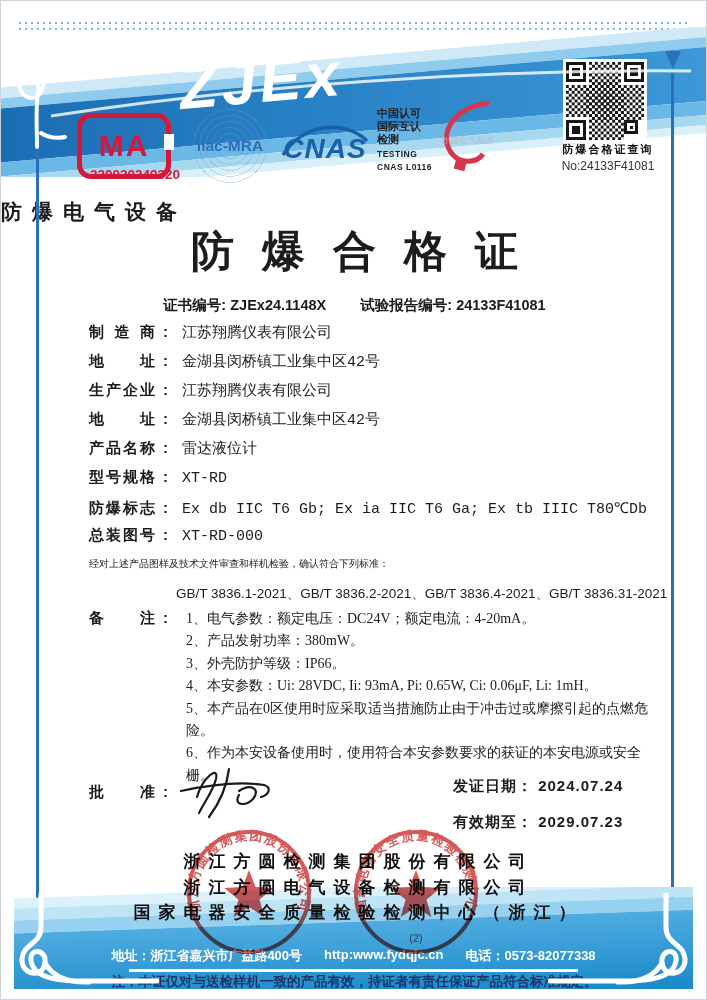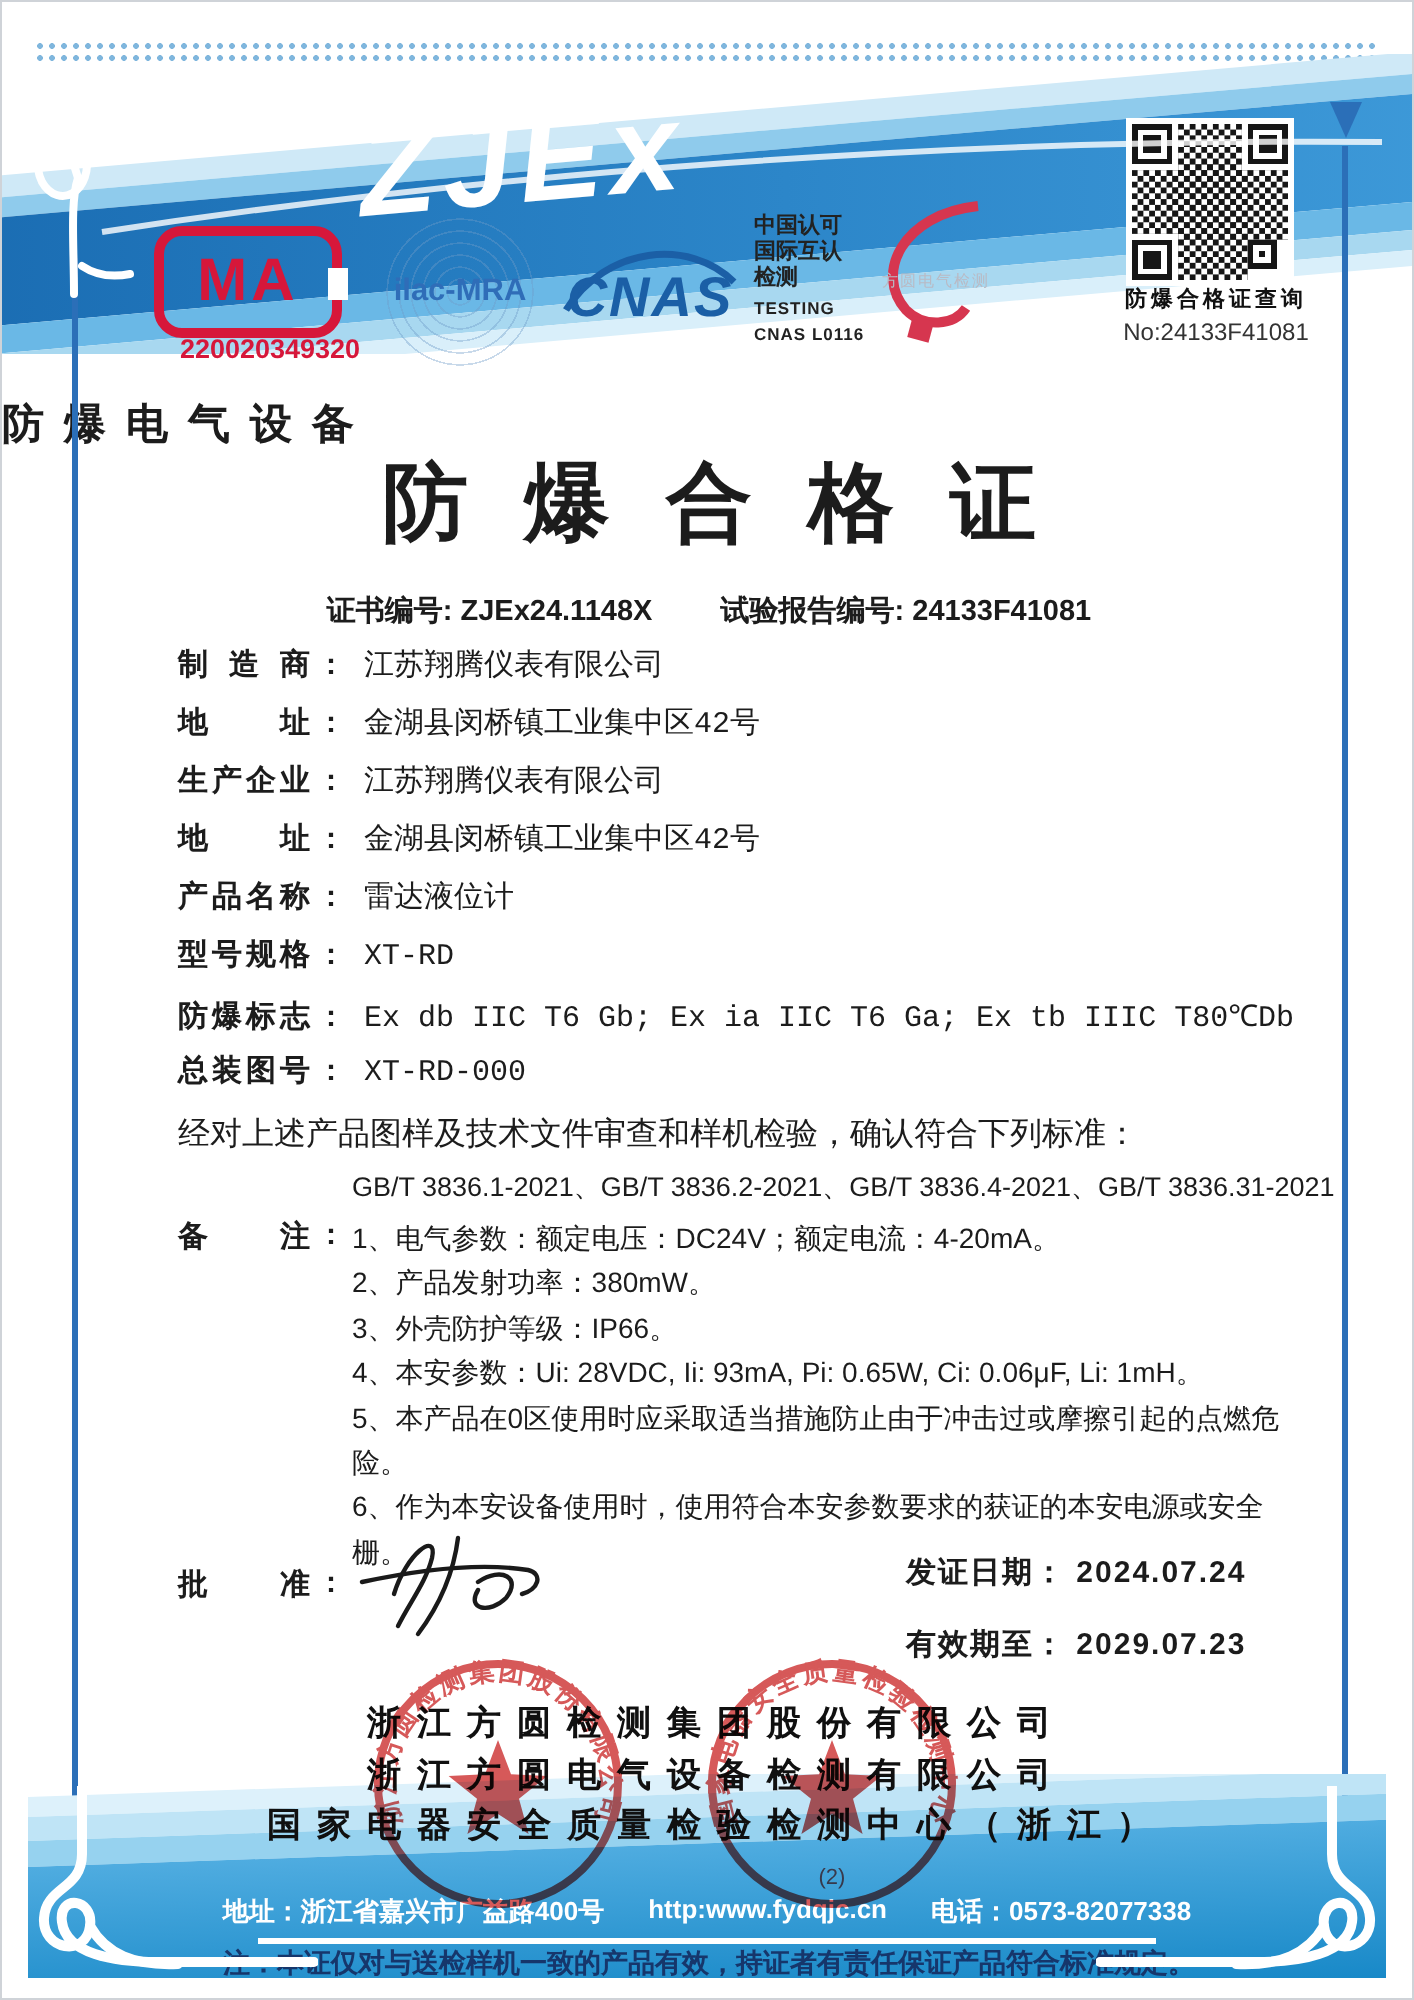--- a/index.html
+++ b/index.html
@@ -22,21 +22,21 @@
   .zjex{position:absolute;left:178px;top:44px;font-size:62px;font-weight:bold;font-style:italic;
         color:#fff;letter-spacing:4px;transform:rotate(-5deg);z-index:3;}
   .banner-swoosh{position:absolute;left:45px;top:60px;z-index:2;}
   .flourish-tl{position:absolute;left:10px;top:40px;z-index:4;}
   .vline-left{position:absolute;left:35px;top:128px;width:3px;height:777px;background:#2b6fb8;z-index:1;}
   .vline-right{position:absolute;left:670px;top:72px;width:3px;height:828px;background:#2b6fb8;z-index:1;}
   .arrow-tip{position:absolute;left:664px;top:50px;width:0;height:0;
         border-left:8px solid transparent;border-right:8px solid transparent;
         border-top:18px solid #2b6fb8;z-index:1;}
   
-  .cma{position:absolute;left:76px;top:112px;width:94px;height:56px;border:5px solid #d6173a;
+  .cma{position:absolute;left:76px;top:112px;width:94px;height:66px;border:5px solid #d6173a;
        border-radius:14px;display:flex;align-items:center;justify-content:center;box-sizing:border-box;}
   .cma:after{content:"";position:absolute;right:-8px;top:16px;width:10px;height:16px;background:#fff;}
   .cma-ma{font-size:30px;font-weight:bold;color:#d6173a;letter-spacing:2px;}
   .cma-num{position:absolute;left:76px;top:166px;width:116px;text-align:center;
        font-size:13.5px;font-weight:bold;color:#d6173a;}
   .ilac{position:absolute;left:190px;top:106px;width:78px;height:78px;border-radius:50%;
        background:repeating-radial-gradient(circle at 50% 50%,rgba(110,155,200,.38) 0 .8px,rgba(255,255,255,0) .8px 6px);
        display:flex;align-items:center;justify-content:center;}
   .ilac-t{font-size:15.5px;font-weight:bold;color:#2f6db8;}
   .cnas{position:absolute;left:276px;top:116px;width:96px;height:56px;}
@@ -59,26 +59,26 @@
   .main-title span{letter-spacing:28px;margin-right:-28px;display:inline-block;}
   .cert-line{position:absolute;left:0;top:295px;width:707px;text-align:center;
        font-size:14.5px;font-weight:bold;}
   .cert-line .gap{display:inline-block;width:26px;}
   
   .fields{position:absolute;left:88px;top:322px;width:560px;}
   .frow{display:flex;align-items:baseline;height:29px;font-size:15px;}
   .flabel{width:66px;font-weight:bold;text-align:justify;text-align-last:justify;flex:none;}
   .fcolon{flex:none;margin:0 14px 0 8px;font-weight:bold;}
   .fvalue{white-space:nowrap;font-family:Liberation Mono, monospace;}
-  .statement{position:absolute;left:88px;top:556px;font-size:16px;}
+  .statement{position:absolute;left:88px;top:556px;font-size:10px;}
   .standards{position:absolute;left:175px;top:584px;font-size:13.5px;white-space:nowrap;}
   .remarks-label{position:absolute;left:88px;top:608px;width:66px;font-size:15px;font-weight:bold;
        text-align:justify;text-align-last:justify;}
   .remarks-colon{position:absolute;left:162px;top:608px;font-size:15px;font-weight:bold;}
-  .remarks{position:absolute;left:175px;top:607px;width:482px;font-size:14px;line-height:22.4px;}
+  .remarks{position:absolute;left:185px;top:607px;width:482px;font-size:14px;line-height:22.4px;font-family:Liberation Serif, serif;}
   
   .approve-label{position:absolute;left:88px;top:782px;width:66px;font-size:15px;font-weight:bold;
        text-align:justify;text-align-last:justify;}
   .approve-colon{position:absolute;left:162px;top:782px;font-size:15px;font-weight:bold;}
   .signature{position:absolute;left:168px;top:756px;}
   .dates{position:absolute;left:452px;top:776px;font-size:15px;font-weight:bold;letter-spacing:1px;}
   .dates .d2{margin-top:17px;}
   
   .stamp{position:absolute;top:826px;opacity:.85;mix-blend-mode:multiply;z-index:5;}
   .stampL{left:183px;}

